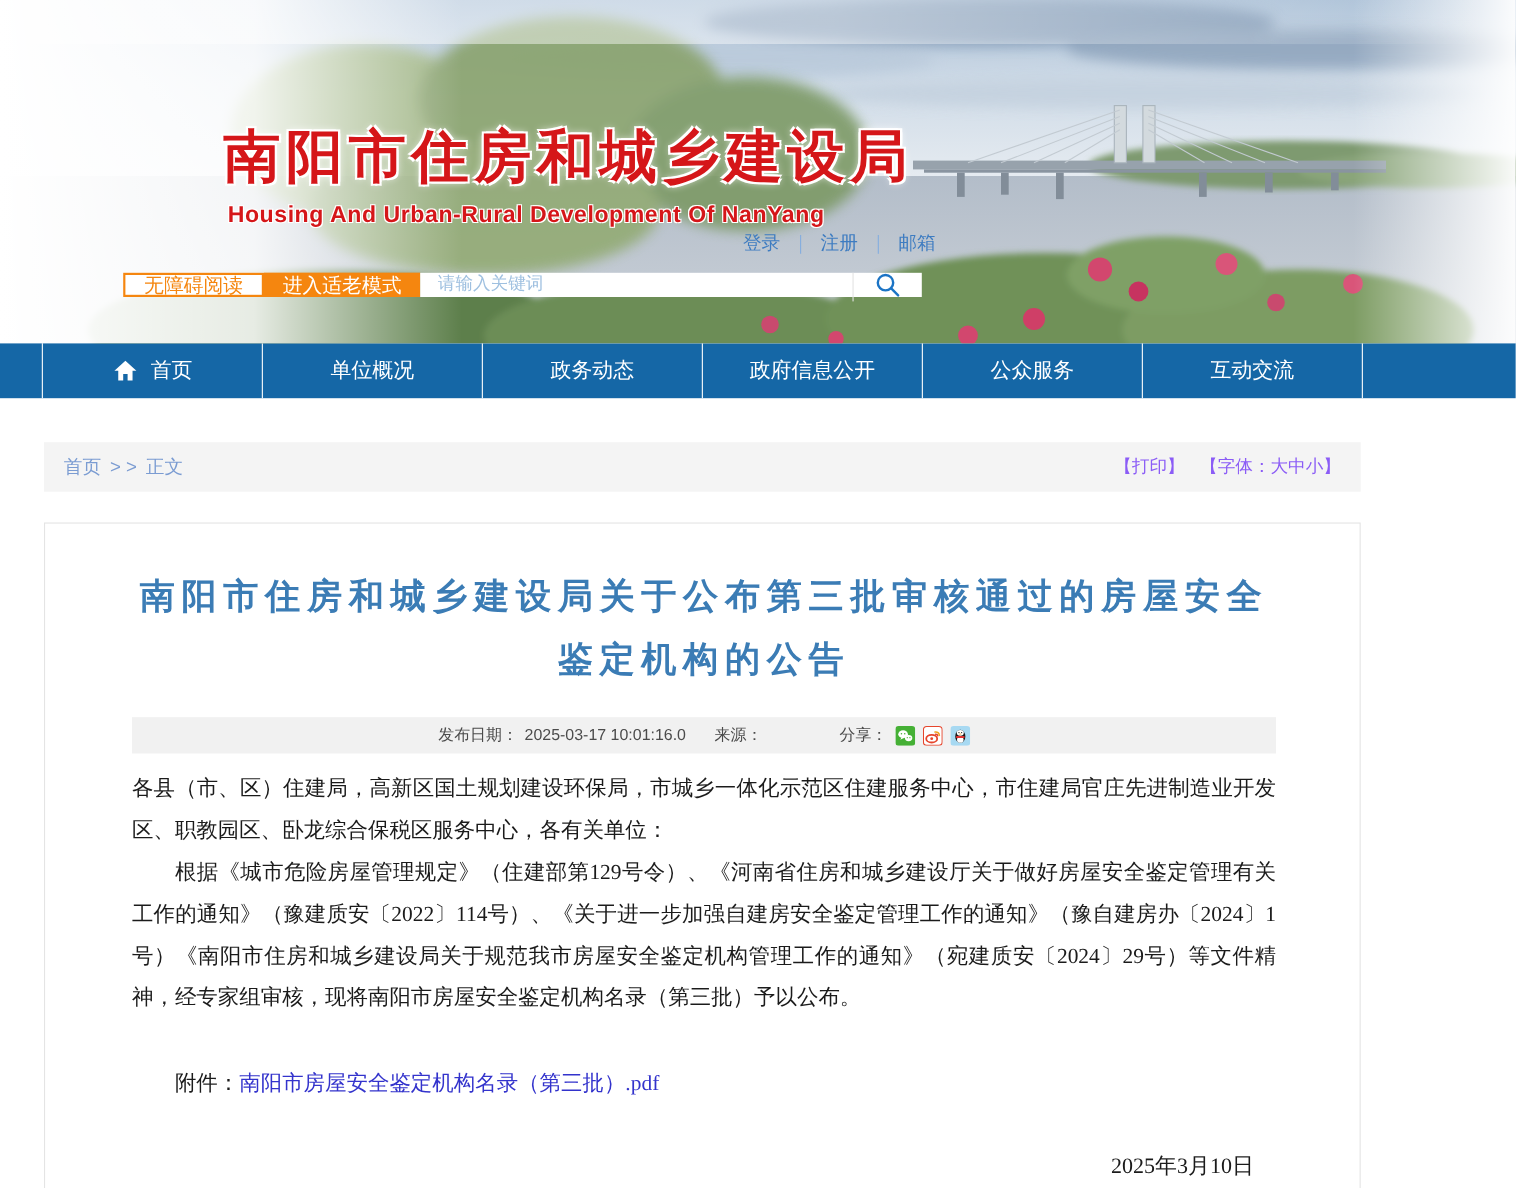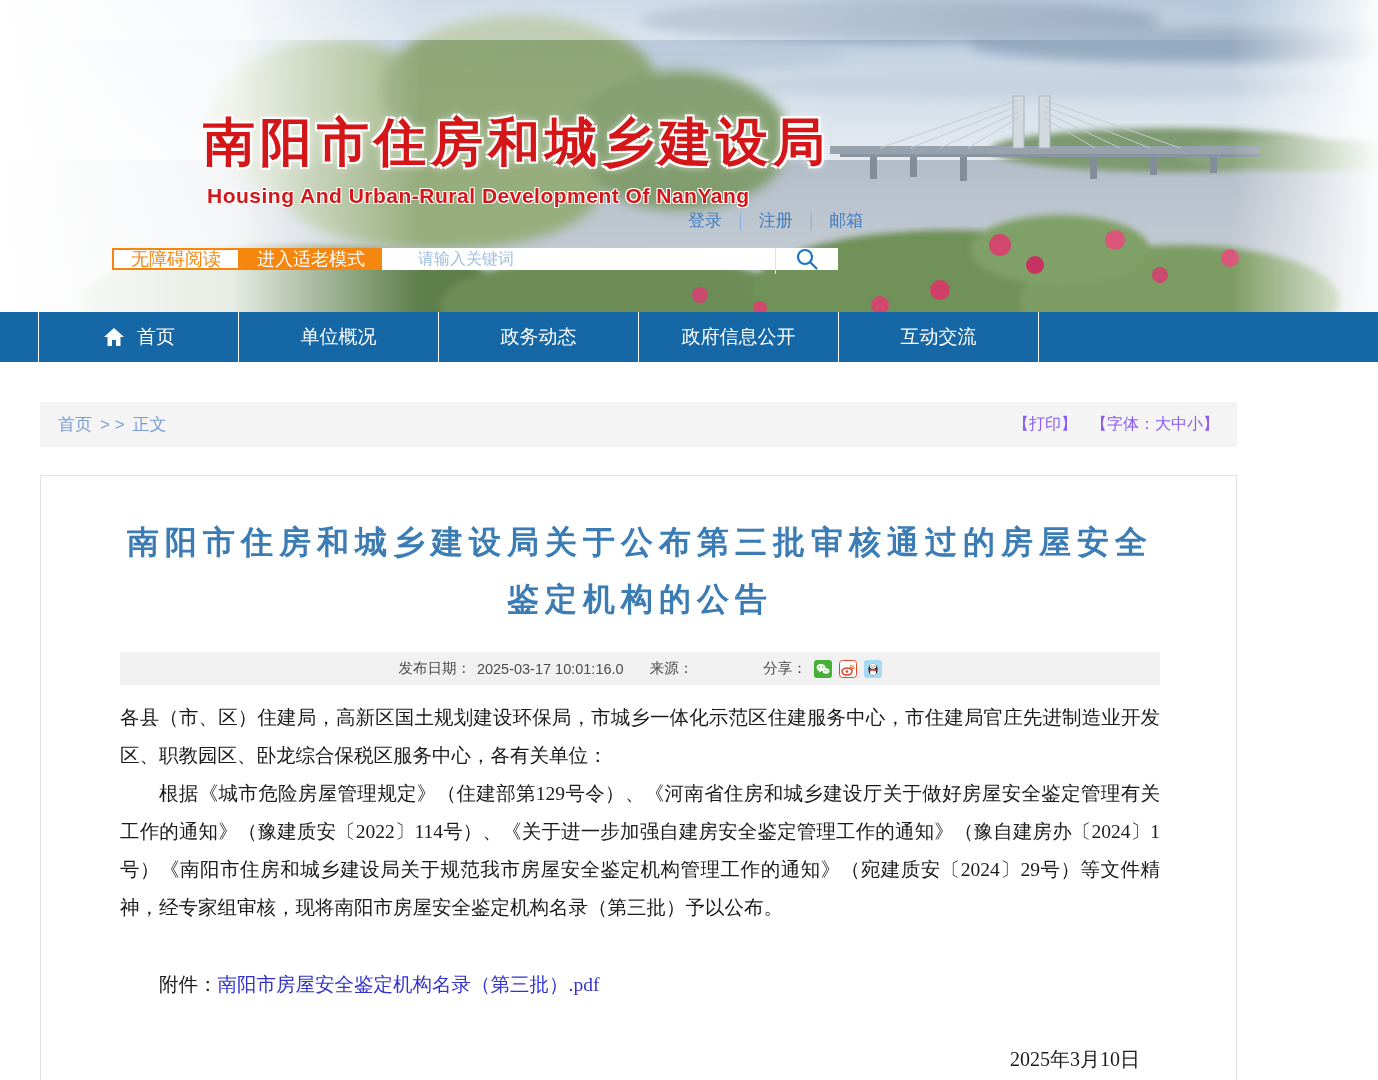--- a/index.html
+++ b/index.html
@@ -9,30 +9,30 @@
   
   .banner { position:relative; width:1378px; height:312px; background:#fff; }
   .banner svg.photo { position:absolute; left:0; top:0; }
   .site-title { position:absolute; left:203px; top:108px; font-size:52px; font-weight:bold;
     color:#d51619; letter-spacing:5px;
     text-shadow:-2px -2px 0 #fff,2px -2px 0 #fff,-2px 2px 0 #fff,2px 2px 0 #fff,0 0 8px #fff; }
   .site-subtitle { position:absolute; left:207px; top:184px; font-size:21px; font-weight:bold;
     color:#d51619; letter-spacing:0.5px;
     text-shadow:-1px -1px 0 #fff,1px -1px 0 #fff,-1px 1px 0 #fff,1px 1px 0 #fff; }
   .login-row { position:absolute; top:209px; left:688px; width:150px; display:flex; gap:10px;
-    font-size:17px; color:#3e7cc1; white-space:nowrap; }
+    font-size:17px; color:#3e7cc1; white-space:nowrap;justify-content:center; }
   .login-row a { color:#3e7cc1; text-decoration:none; cursor:pointer; }
   .login-sep { color:#86aede; }
 
   .tool-row { position:absolute; top:248px; left:112px; display:flex; height:22px; }
   .btn-access { width:128px; background:#fff; border:2px solid #f5860f; color:#f5860f;
     font-size:18px; display:flex; align-items:center; justify-content:center; cursor:pointer; }
   .btn-elder { width:142px; background:#f5860f; border:2px solid #f5860f; color:#fff;
     font-size:18px; display:flex; align-items:center; justify-content:center; cursor:pointer; }
-  .search-box { width:456px; background:#fff; display:flex; align-items:flex-start;padding-left:20px; }
+  .search-box { width:456px; background:#fff; display:flex; align-items:flex-start; }
   .search-box input { flex:1; border:none; outline:none; height:100%; padding:0 16px;
     font-size:16px; color:#333; background:transparent; }
   .search-box input::placeholder { color:#9fc0e0; }
   .search-divider { width:1px; height:26px; background:#e3e3e3; }
   .search-btn { width:62px; height:100%; background:transparent; border:none; cursor:pointer;
     display:flex; align-items:center; justify-content:center; }
 
   
   .nav { display:flex; width:1378px; height:50px; background:#1567a6; }
   .nav-spacer { width:38px; }
@@ -209,20 +209,23 @@
     <span>首页</span>
   </div>
   <div class="nav-item">
     <span>单位概况</span>
   </div>
   <div class="nav-item">
     <span>政务动态</span>
   </div>
   <div class="nav-item">
     <span>政府信息公开</span>
+  </div>
+  <div class="nav-item">
+    <span>公众服务</span>
   </div>
   <div class="nav-item">
     <span>互动交流</span>
   </div>
   <div class="nav-tail"></div>
 </div>
 
 <div class="crumb-bar">
   <div class="crumb-left">
     <a>首页</a>

